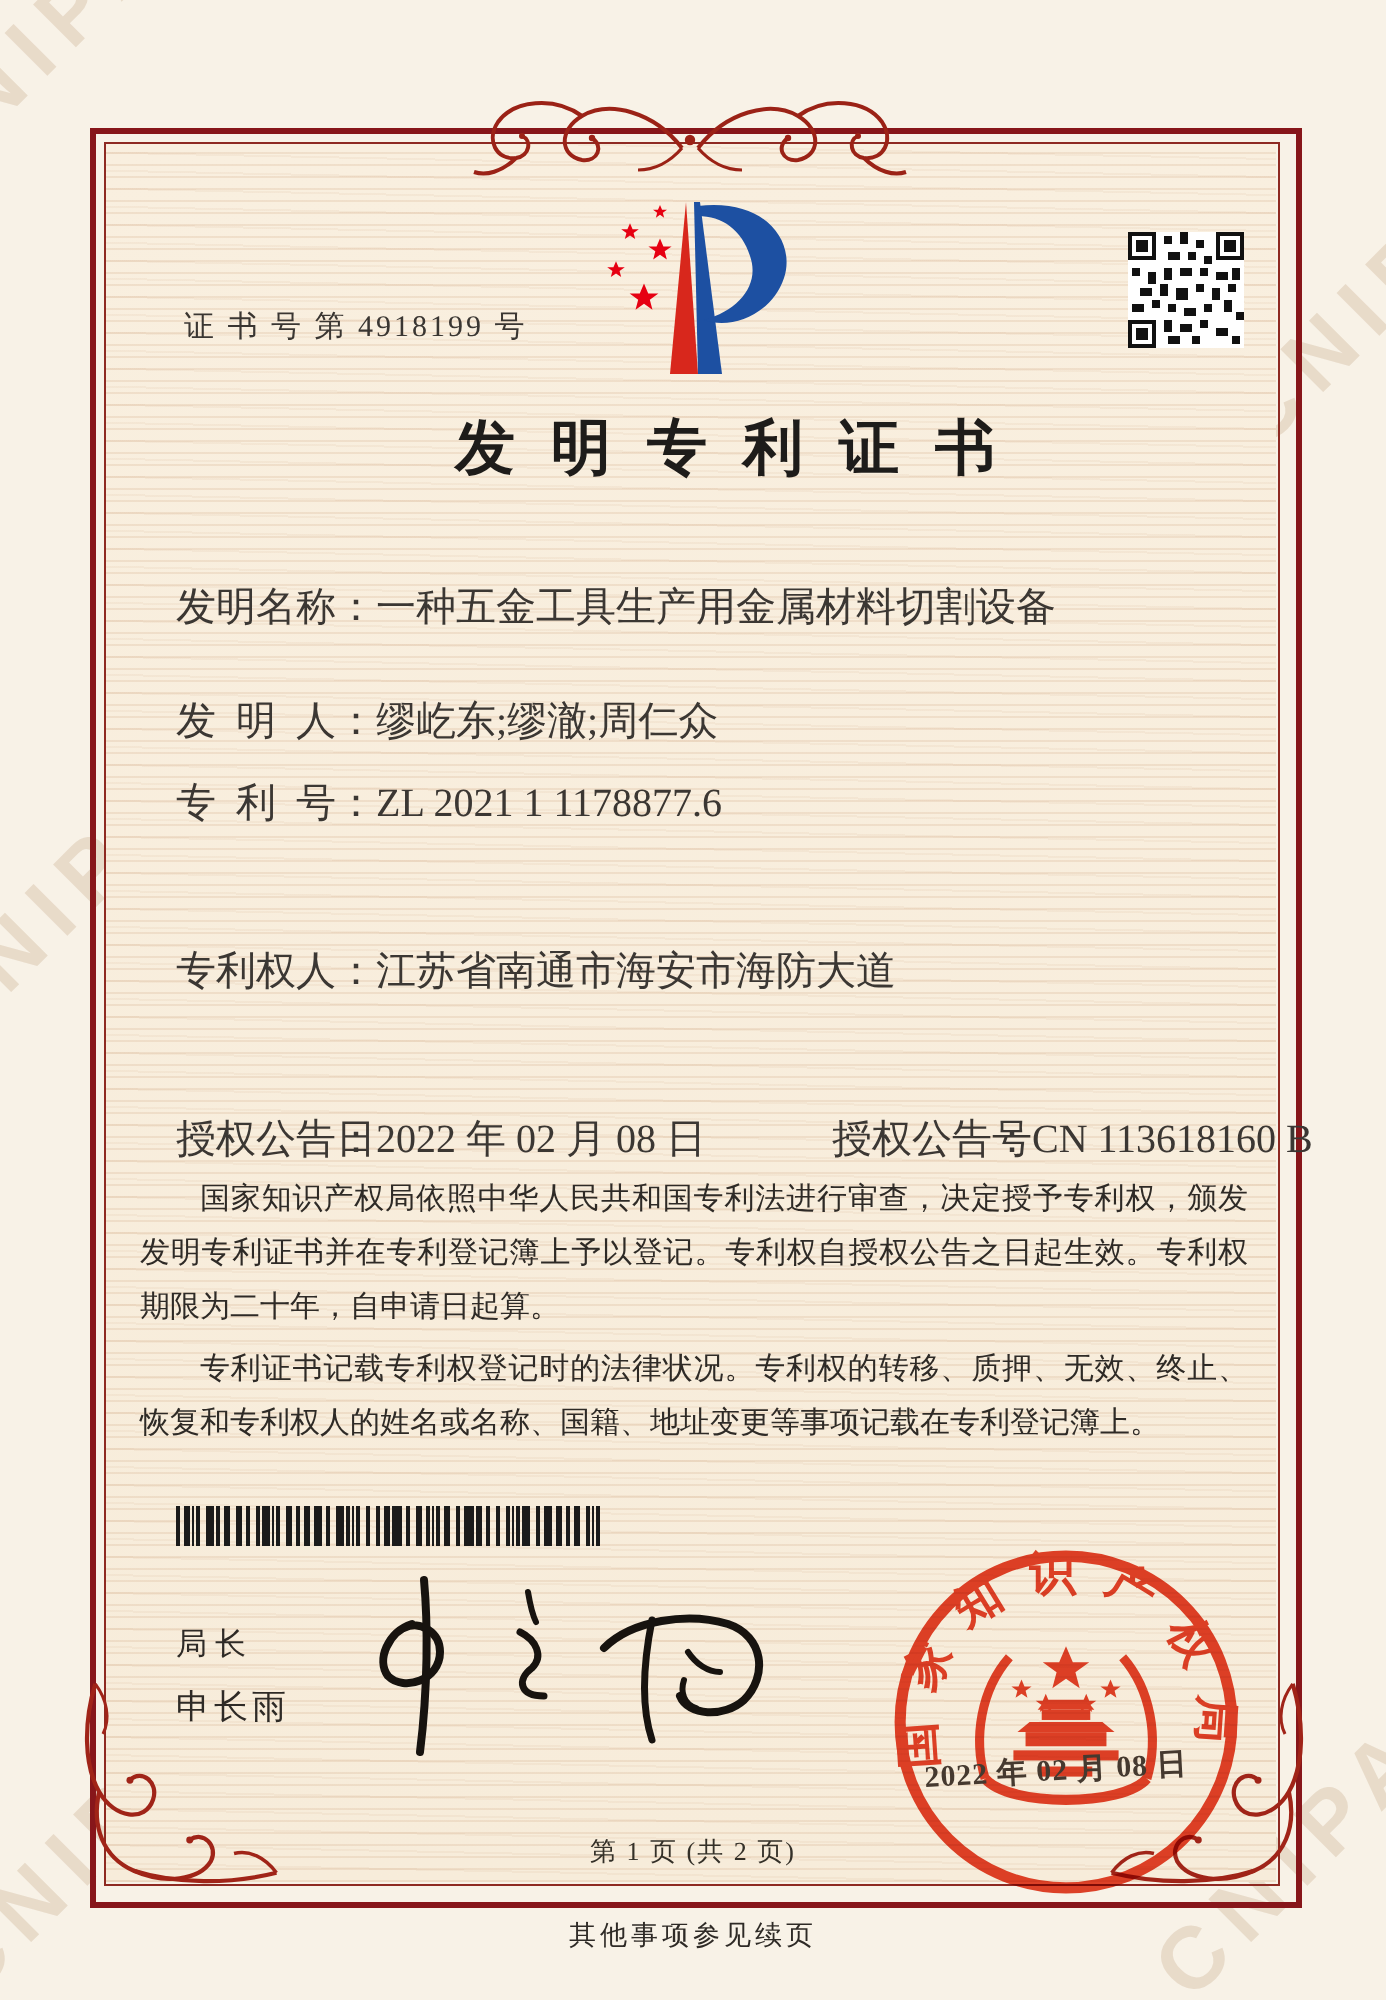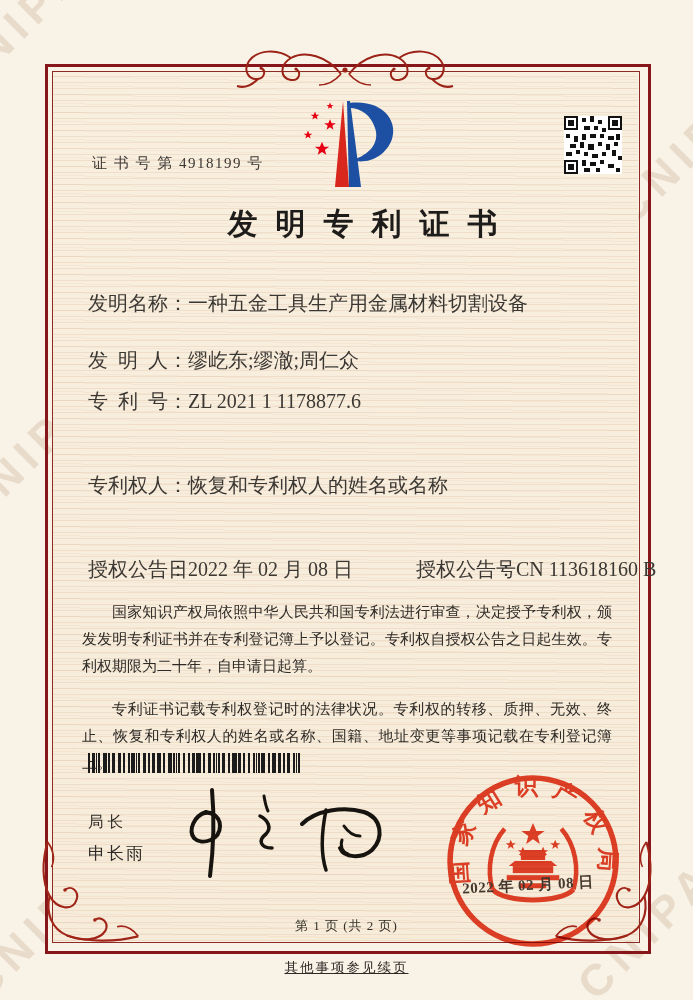--- a/index.html
+++ b/index.html
@@ -40,39 +40,39 @@
   .flabel{
     display:inline-block; width:80px;
     text-align:justify; text-align-last:justify; vertical-align:top;
   }
   .grant-pair{display:inline-block;}
   .grant-pair + .grant-pair{margin-left:58px;}
   .bodytext{
     left:66px; top:583px; width:562px;
     font-size:15px; line-height:27px; color:#2e2a26; text-align:justify;
   }
-  .bodytext p{margin:16px; text-indent:2em;}
+  .bodytext p{margin:4px; text-indent:2em;}
   .barcode{
     left:88px; top:753px; width:212px; height:20px;
     background:
       repeating-linear-gradient(90deg,#1b1b1b 0 2px,transparent 2px 5px),
       repeating-linear-gradient(90deg,#1b1b1b 0 1px,transparent 1px 8px),
       repeating-linear-gradient(90deg,transparent 0 4px,#1b1b1b 4px 6px,transparent 6px 13px);
   }
   .signer-title{left:88px; top:812px; font-size:15.5px; letter-spacing:4px; color:#2e2a26;}
   .signer-name{left:88px; top:842px; font-size:17px; letter-spacing:2px; color:#2e2a26;}
   .signature{left:168px; top:782px;}
   .seal{left:444px; top:772px; mix-blend-mode:multiply; opacity:.95;}
   .seal-date{
     left:438px; top:876px; width:180px; text-align:center;
     font-size:15px; font-weight:bold; color:#45392f;
     transform:rotate(-3deg); letter-spacing:.5px;
   }
   .page-info{left:0; top:917px; width:100%; text-align:center; font-size:13px; letter-spacing:1px; color:#343028;}
-  .footer-note{left:0; top:959px; width:100%; text-align:center; font-size:13.5px; letter-spacing:2px; color:#2e2a26;text-decoration:underline;}
+  .footer-note{left:0; top:959px; width:100%; text-align:center; font-size:13.5px; letter-spacing:2px; color:#2e2a26;}
   .orn{pointer-events:none;}
   .orn-top{left:235px; top:42px;}
   .orn-bl{left:38px; top:840px;}
   .orn-br{left:550px; top:840px; transform:scaleX(-1);}
   svg text{font-family:"Liberation Serif","DejaVu Serif",serif;}
 </style>
 </head>
 <body>
 
 <div class="page">
@@ -192,21 +192,21 @@
   <div class="abs row" style="top:290px">
     <span class="flabel">发明名称</span><span>：</span><span>一种五金工具生产用金属材料切割设备</span>
   </div>
   <div class="abs row" style="top:347px">
     <span class="flabel">发明人</span><span>：</span><span>缪屹东;缪澈;周仁众</span>
   </div>
   <div class="abs row" style="top:388px">
     <span class="flabel">专利号</span><span>：</span><span>ZL 2021 1 1178877.6</span>
   </div>
   <div class="abs row" style="top:472px">
-    <span class="flabel">专利权人</span><span>：</span><span>恢复和专利权人的姓名或名称</span>
+    <span class="flabel">专利权人</span><span>：</span><span>江苏省南通市海安市海防大道</span>
   </div>
   <div class="abs row" style="top:556px">
     <span class="grant-pair">
       <span class="flabel">授权公告日</span><span>：</span><span>2022 年 02 月 08 日</span>
     </span>
     <span class="grant-pair">
       <span class="flabel">授权公告号</span><span>：</span><span>CN 113618160 B</span>
     </span>
   </div>
 

